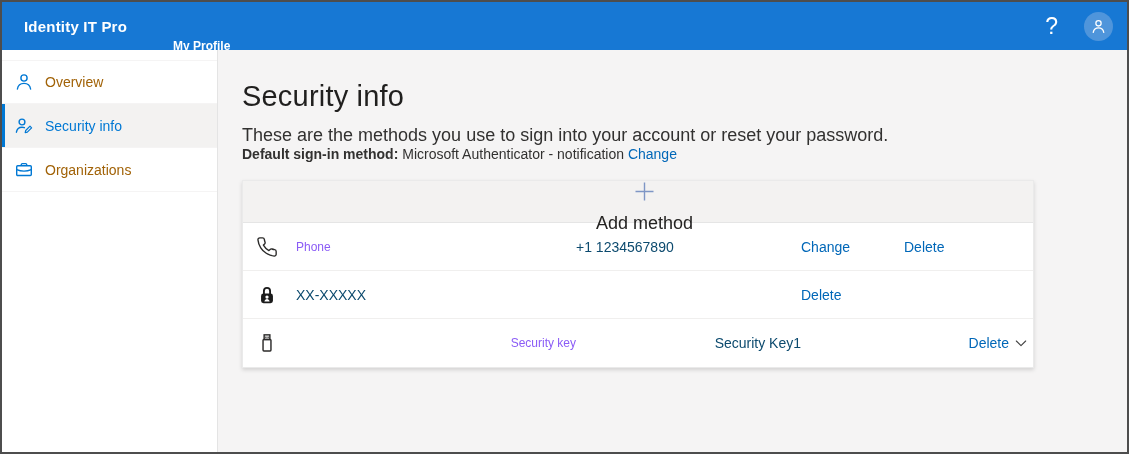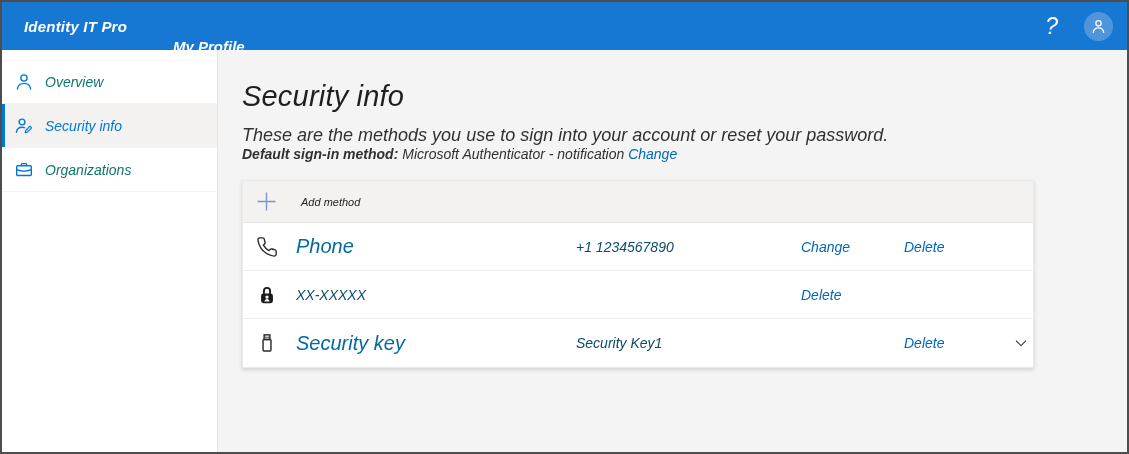--- a/index.html
+++ b/index.html
@@ -6,37 +6,37 @@
   html, body { background: #fff; }
   body {
     font-family: "Liberation Sans", "DejaVu Sans", sans-serif;
     color: #323130;
   }
   .screen {
     width: 1129px; height: 454px;
     border: 2px solid #4d4d4d;
     background: #fff;
     overflow: hidden;
-    display: flex; flex-direction: column; font-style: italic;
+    display: flex; flex-direction: column;
   }
   
   .topbar {
     height: 48px; flex: 0 0 48px;
     background: #1778d4;
     display: flex; align-items: center;
     color: #fff;
   }
   .brand {
     margin-left: 22px;
     font-size: 15px; font-weight: bold; letter-spacing: .2px;
     cursor: pointer; white-space: nowrap;
   }
   .topnav {
     margin-left: 46px;
-    font-size: 15px; font-weight: bold;
+    font-size: 12px; font-weight: bold;
     cursor: pointer; white-space: nowrap; margin-top: 40px;
   }
   .topbar-right { margin-left: auto; display: flex; align-items: center; gap: 22px; margin-right: 14px; }
   .help-glyph {
     font-size: 23px; font-weight: 300; color: #fff;
     line-height: 1; cursor: pointer; padding: 2px 4px;
     font-family: "Liberation Sans", sans-serif;
   }
   .avatar {
     width: 29px; height: 29px; border-radius: 50%;
@@ -49,21 +49,21 @@
   .sidebar {
     width: 216px; flex: 0 0 216px;
     background: #fff;
     border-right: 1px solid #e4e4e4;
     padding-top: 10px;
   }
   .side-item {
     height: 44px;
     display: flex; align-items: center;
     padding-left: 12px; gap: 11px;
-    font-size: 14px; color: #0f766e;
+    font-size: 14px; color: #a16207;
     cursor: pointer;
     border-bottom: 1px solid #f5f4f4;
     position: relative;
   }
   .side-item:first-child { border-top: 1px solid #f5f4f4; }
   .side-item.selected { background: #f3f2f1; color: #0078d4; }
   .side-item.selected::before {
     content: ""; position: absolute; left: 0; top: 0; bottom: 0;
     width: 3px; background: #0078d4;
   }
@@ -87,37 +87,37 @@
     margin-top: 18px;
     width: 792px;
     background: #fff;
     border: 1px solid #eaeaea;
     box-shadow: 0 1.5px 4px rgba(0,0,0,.14);
   }
   .add-row {
     height: 42px;
     background: #f3f2f1;
     display: flex; align-items: center;
-    padding-left: 13px; gap: 24px;
+    padding-left: 13px; gap: 11px;
     cursor: pointer;
     border-bottom: 1px solid #e5e5e5;
-    font-size: 11px; color: #252423;
+    font-size: 18px; color: #252423; flex-direction: column;
   }
   .method-row {
     height: 48px;
     display: grid;
     grid-template-columns: 40px 280px 225px 103px 105px 1fr;
     align-items: center;
     padding-left: 13px;
     border-bottom: 1px solid #f0efee;
     background: #fff;
   }
-  .method-row:last-child { border-bottom: none; }
+  .method-row:last-child { border-bottom: none; text-align: right; }
   .m-icon { width: 22px; height: 22px; display: inline-flex; }
-  .m-name { font-size: 20px; color: #0369a1; }
+  .m-name { font-size: 12px; color: #8b5cf6; }
   .m-value { font-size: 14px; color: #0c4a6e; }
   .chev { justify-self: center; cursor: pointer; display: inline-flex; padding: 3px; }
 </style>
 </head>
 <body>
 
 <div class="screen">
 
   <div class="topbar">
     <div class="brand">Identity IT Pro</div>

